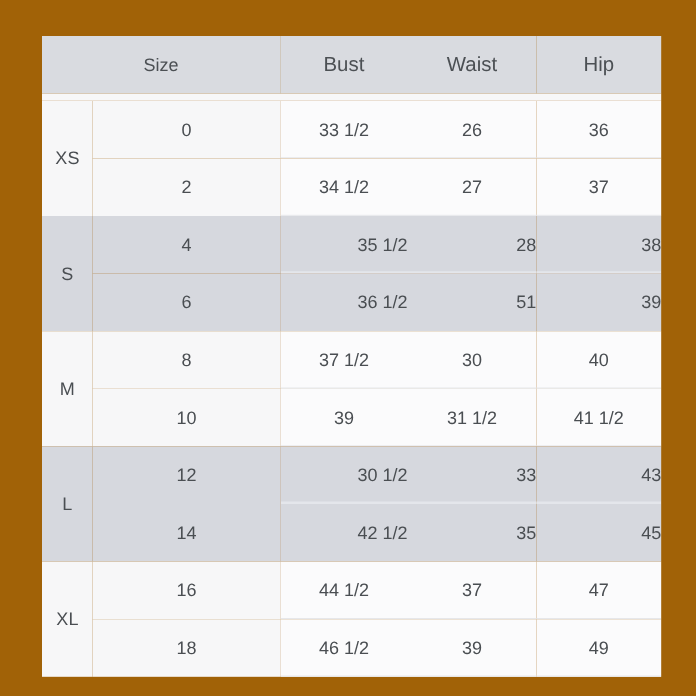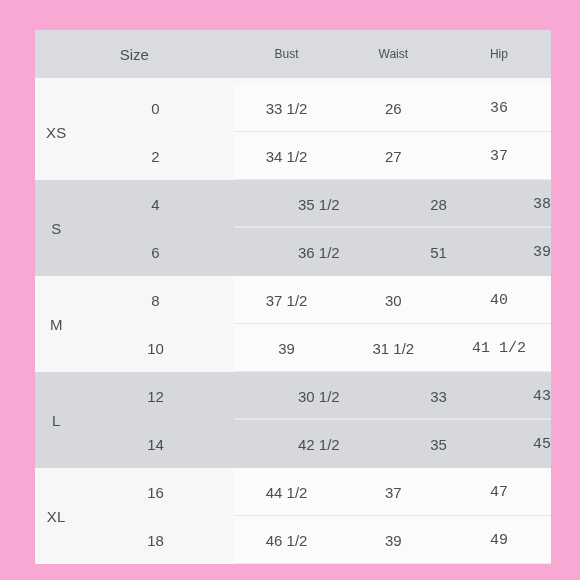--- a/index.html
+++ b/index.html
@@ -11,21 +11,21 @@
     height: 580px;
     background: #f7f7f8;
     font-family: "Liberation Sans", sans-serif;
     overflow: hidden;
   }
 
   #chart-root {
     position: relative;
     width: 580px;
     height: 580px;
-    background: #f9a8d4;
+    background: #a16207;
   }
 
   .size-table {
     position: absolute;
     left: 35px;
     top: 30px;
     width: 516px;
     border-collapse: collapse;
     table-layout: fixed;
   }
@@ -43,21 +43,21 @@
   col.c-num    { width: 147px; }
   col.c-bust   { width: 100px; }
   col.c-waist  { width: 101px; }
   col.c-hip    { width: 98px;  }
 
   
   .head-cell {
     height: 48px;
     background: #d9dbe0;
     color: #4c5054;
-    font-size: 12px;
+    font-size: 17px;
     text-align: center;
     vertical-align: middle;
     border-right: 2px solid #f7f7f8;
   }
   .head-cell.last { border-right: none; }
   .head-size {
     height: 48px;
     background: #d9dbe0;
     color: #4c5054;
     font-size: 15px;
@@ -87,21 +87,21 @@
 
   .cell-num {
     text-align: center;
     padding-right: 42px;
   }
 
   .cell-meas {
     text-align: center;
     border-right: 2px solid #f7f7f8;
   }
-  .cell-meas.last { border-right: none; font-family: Liberation Mono, monospace; }
+  .cell-meas.last { border-right: none; }
 
   
   .data-row.top .cell-meas {
     box-shadow: inset 0 -1px 0 0 #e6e7ea;
   }
 
   
   .grp-shaded .cell-label,
   .grp-shaded .cell-num { background: #d6d8de; }
   .grp-shaded .cell-meas { background: #d6d8de; text-align: right; }

